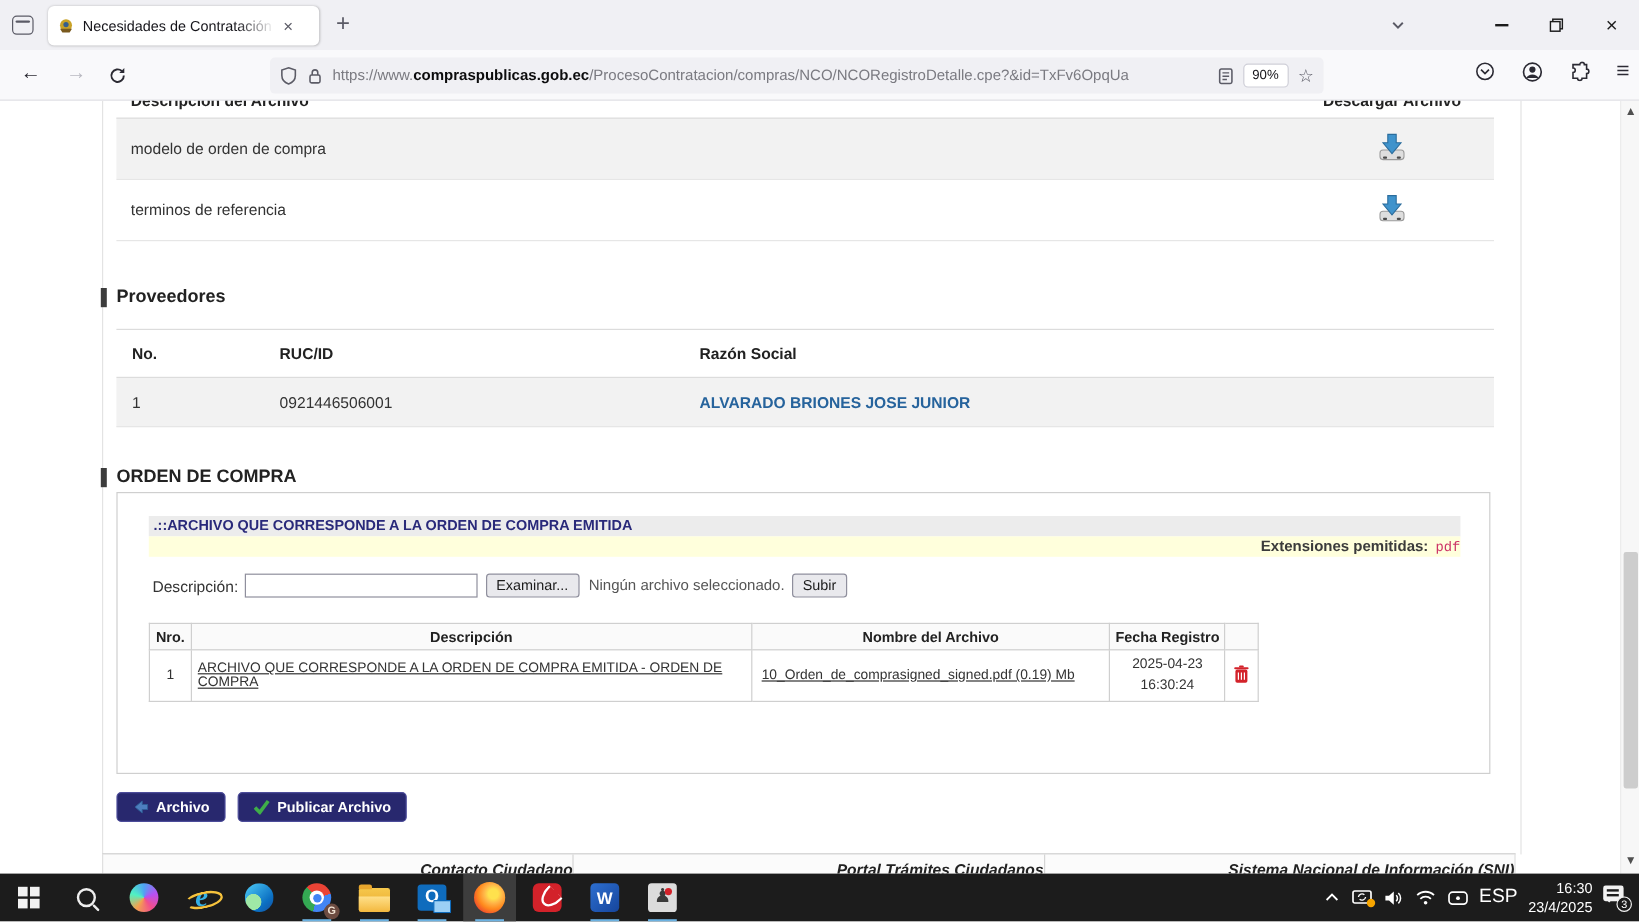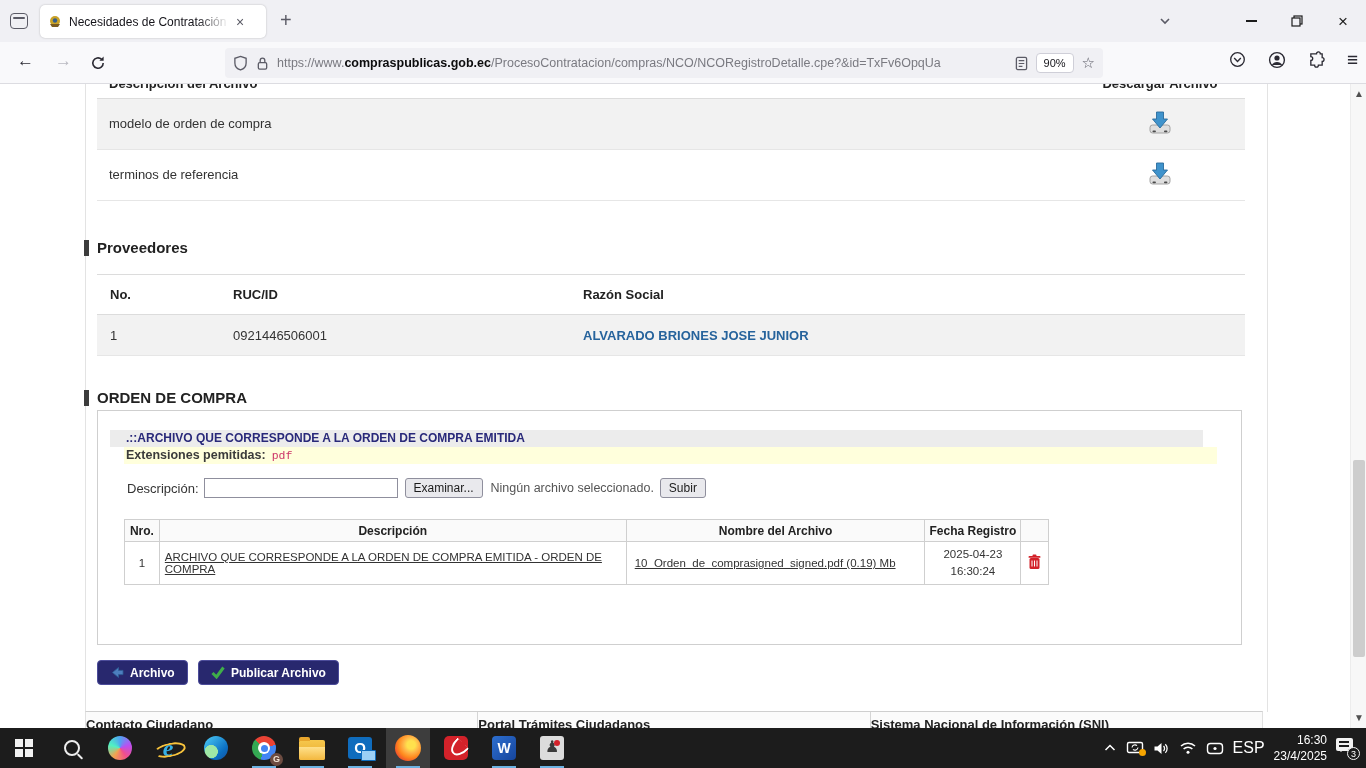--- a/index.html
+++ b/index.html
@@ -48,37 +48,37 @@
   .section-title { position:absolute; display:flex; align-items:center; gap:8px; }
   .section-bar { width:5px; height:16px; background:#3c3c3c; }
   .section-text { font-weight:bold; font-size:15px; color:#222; }
 
   .prov-table { position:absolute; left:97px; top:190px; width:1148px; }
   .prov-table th { border-top:1px solid #dcdcdc; border-bottom:1px solid #dcdcdc; font-weight:bold; color:#222; text-align:left; height:40px; padding-left:13px; font-size:13px; }
   .prov-table td { height:41px; padding-left:13px; border-bottom:1px solid #e6e6e6; font-size:13px; }
   .link-blue { color:#26639c; font-weight:bold; text-decoration:none; }
 
   .orden-box { position:absolute; left:97px; top:326px; width:1145px; height:235px; border:1px solid #cfcfcf; background:#fff; }
-  .banner { position:absolute; left:12px; top:19px; width:1093px; height:17px; background:#ececec; font-size:12px; font-weight:bold; color:#29297a; line-height:17px; padding-left:16px; }
-  .ext-row { position:absolute; left:26px; top:36px; width:1093px; height:17px; background:#ffffdc; font-size:12.5px; line-height:17px; padding-left:2px; color:#3b3b3b; font-weight:bold; }
+  .banner { position:absolute; left:26px; top:19px; width:1093px; height:17px; background:#ececec; font-size:12px; font-weight:bold; color:#29297a; line-height:17px; padding-left:4px; }
+  .ext-row { position:absolute; left:26px; top:36px; width:1093px; height:17px; background:#ffffdc; font-size:12.5px; line-height:17px; padding-left:2px; color:#3b3b3b; font-weight:bold;text-align:right; }
   .ext-val { font-family:"Liberation Mono", monospace; font-weight:normal; font-size:11.5px; color:#cc3366; margin-left:6px; }
   .upload-row { position:absolute; left:29px; top:66px; height:22px; display:flex; align-items:center; font-size:13px; color:#333; }
   .upload-input { width:194px; height:20px; border:1px solid #8f8f9d; background:#fff; margin-left:5px; }
   .btn-gray { height:20px; background:#e9e9ed; border:1px solid #8f8f9d; border-radius:3px; font-size:12px; color:#1b1b1b; padding:0 8px; font-family:"Liberation Sans",sans-serif; }
   .no-file { font-size:12.5px; color:#555; margin:0 6px 0 8px; }
 
   .inner-table { position:absolute; left:26px; top:108px; width:925px; }
   .inner-table th { border:1px solid #cfcfcf; background:#fafafa; font-weight:bold; font-size:12px; color:#222; height:22px; text-align:center; }
   .inner-table td { border:1px solid #cfcfcf; font-size:11.5px; height:43px; }
   .link-dark { color:#333; text-decoration:underline; }
   .fecha-cell { text-align:center; font-size:11px; color:#333; line-height:1.5; }
 
   .action-btn { position:absolute; top:576px; height:25px; background:#28286e; border:1px solid #4c4c9a; border-radius:4px; color:#fff; font-weight:bold; font-size:12px; display:flex; align-items:center; gap:6px; padding:0 12px; }
   .footer { position:absolute; left:85px; top:627px; width:1178px; height:17px; background:#fbfbfb; border-top:1px solid #cfcfcf; border-left:1px solid #e0e0e0; border-right:1px solid #e0e0e0; display:flex; }
-  .footer-col { flex:1; text-align:left; font-weight:bold; font-size:13px; color:#222; padding-top:5px; }
+  .footer-col { flex:1; text-align:right; font-weight:bold; font-size:13px; color:#222; padding-top:5px;font-style:italic; }
   .footer-col + .footer-col { border-left:1px solid #d5d5d5; }
 
   .scrollbar { position:absolute; right:0; top:0; width:16px; height:644px; background:#f7f7f7; border-left:1px solid #ececec; }
   .sb-arrow { position:absolute; left:0; width:16px; text-align:center; color:#505050; font-size:10px; }
   .sb-thumb { position:absolute; left:2px; top:376px; width:12px; height:197px; background:#cdcdcd; border-radius:2px; }
 
   
   .taskbar { position:absolute; left:0; top:728px; width:1366px; height:40px; background:#1c1c1c; }
   .tb-slot { position:absolute; top:0; width:44px; height:40px; display:flex; align-items:center; justify-content:center; }
   .tb-active { background:#3d3d3d; }

